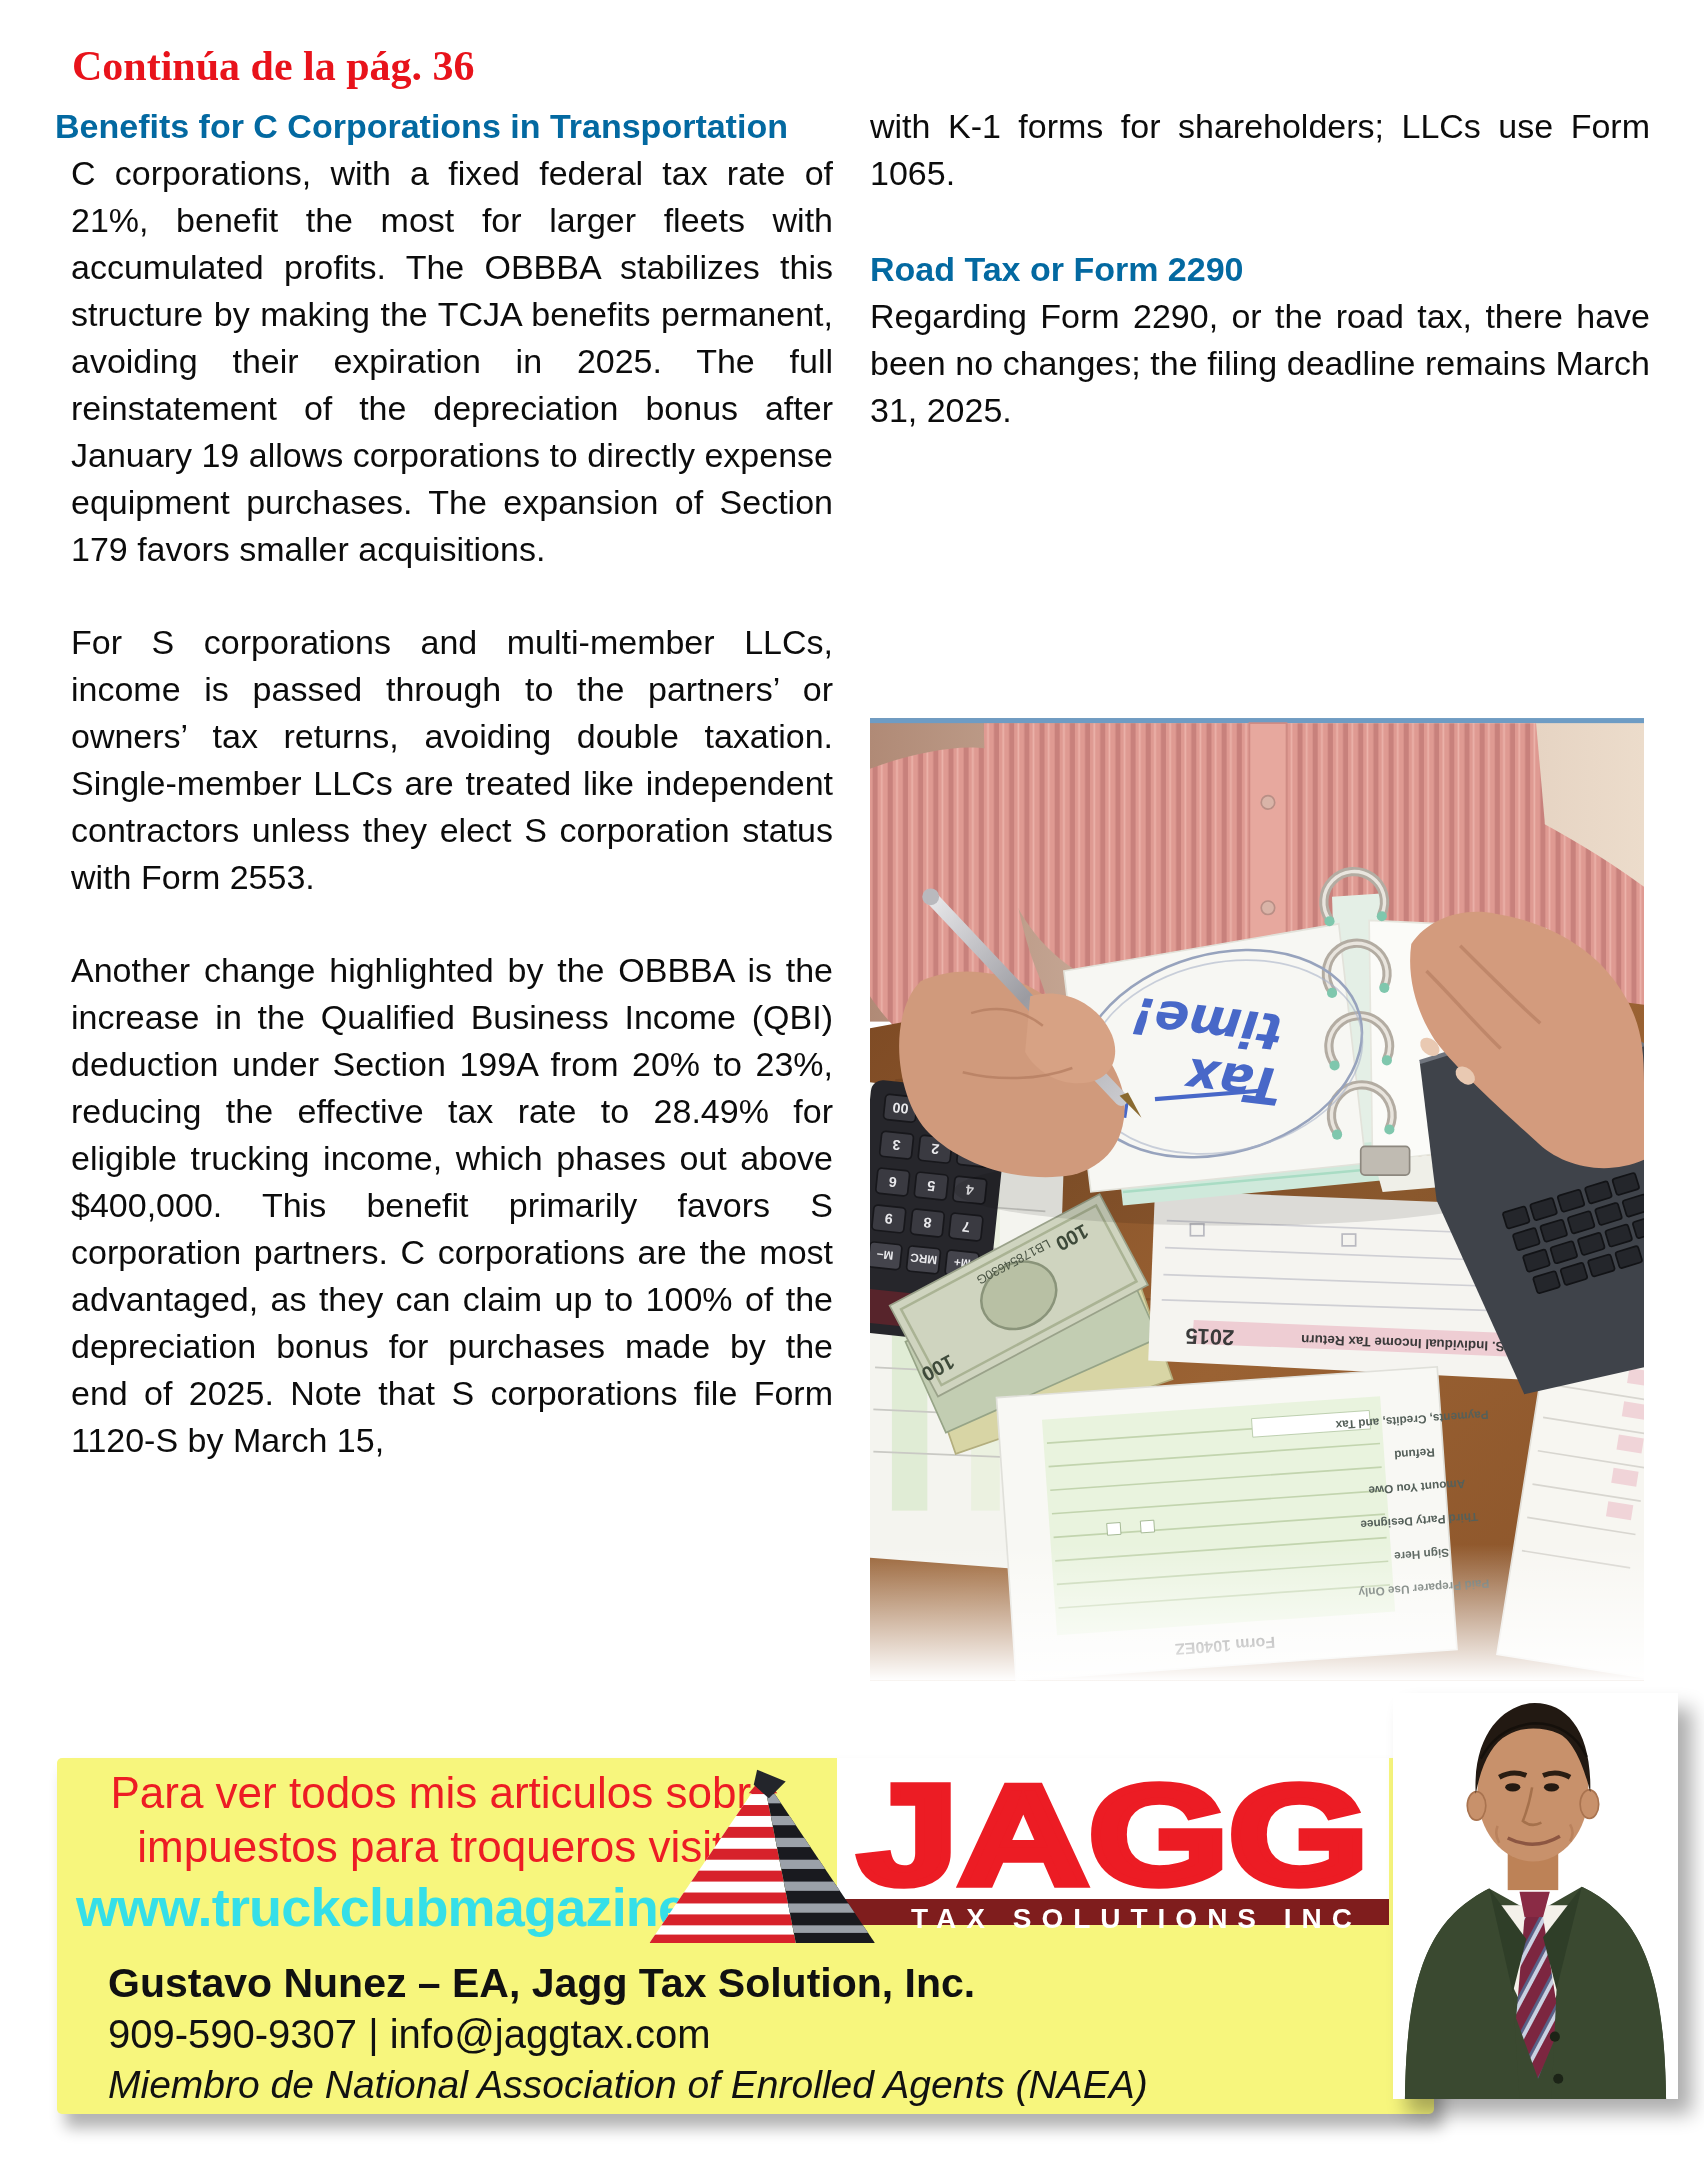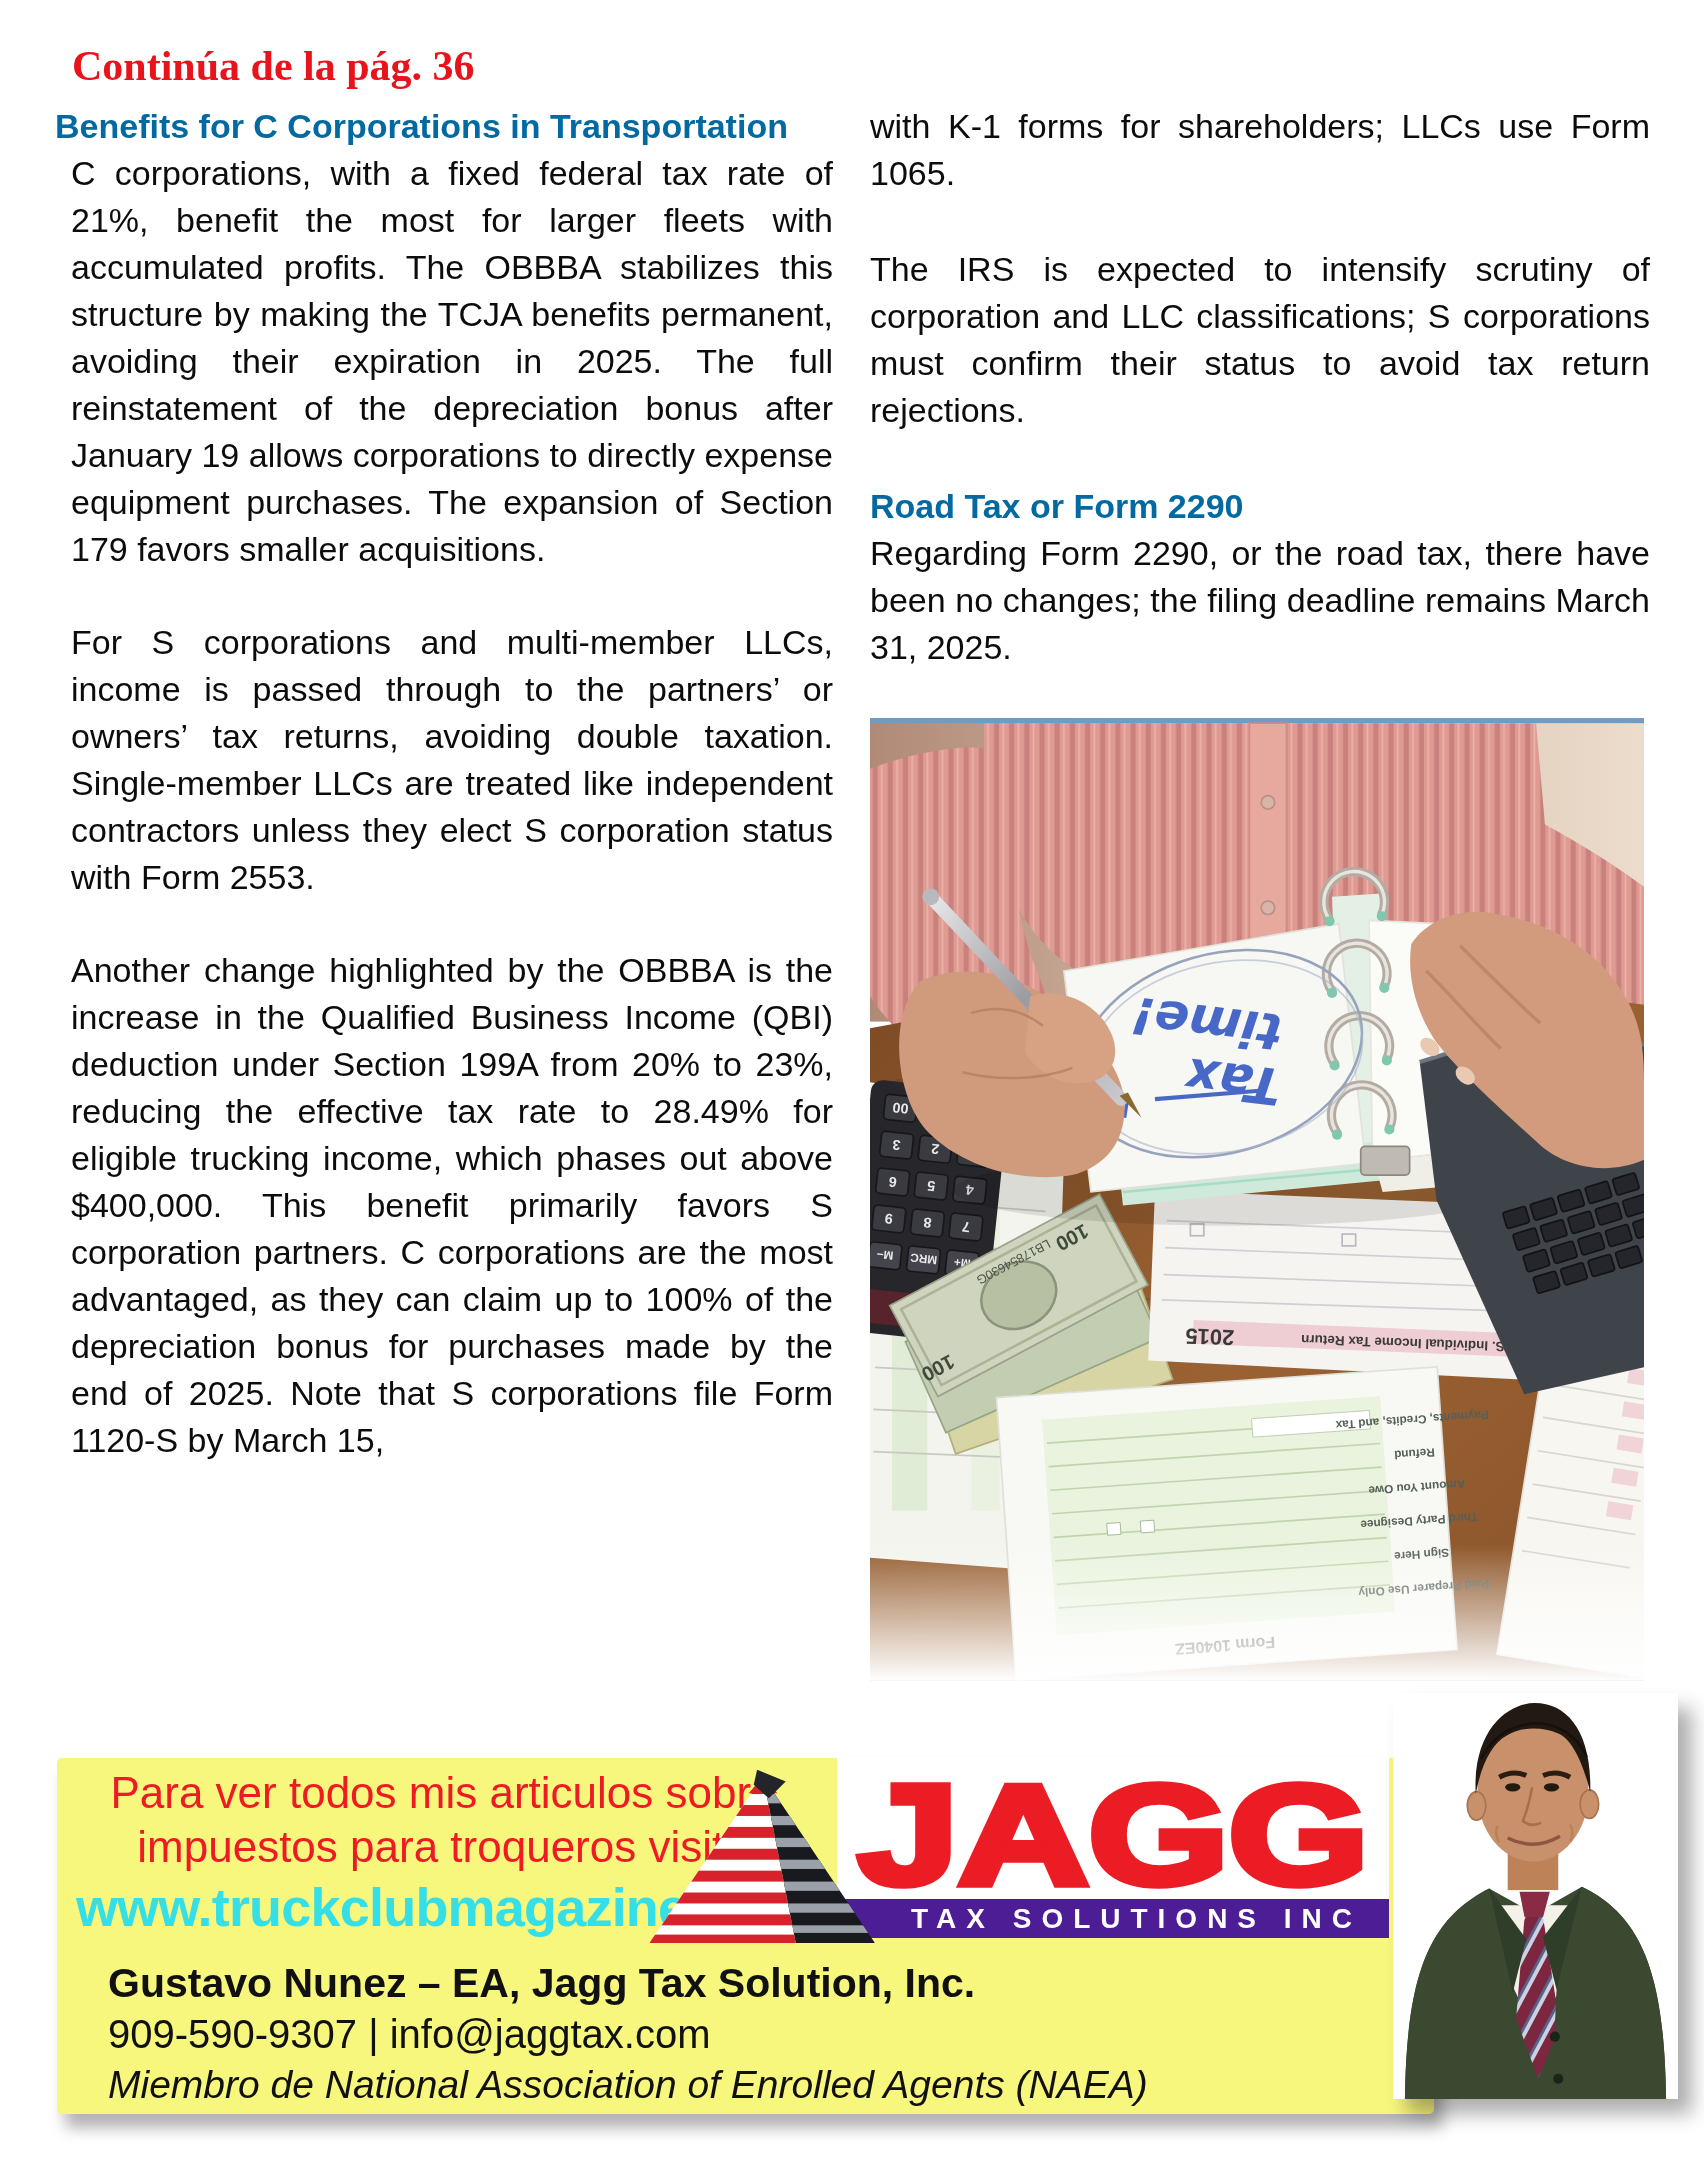--- a/index.html
+++ b/index.html
@@ -21,22 +21,22 @@
   .photo-wrap svg { display:block; }
 
   
   .ad-box { position:absolute; left:57px; top:1758px; width:1377px; height:356px;
             background:#f7f67d; border-radius:5px; box-shadow:8.4px 13.5px 15px rgba(0,0,0,0.30); }
   .promo { position:absolute; left:72px; top:1766px; width:742px; text-align:center;
            color:#ed1c24; font-size:44px; line-height:54px; font-weight:normal; }
   .website { position:absolute; left:51px; top:1876px; width:784px; text-align:center;
              color:#35dfe8; font-size:54px; font-weight:bold; letter-spacing:-0.8px; }
   .jagg-block { position:absolute; left:837px; top:1758px; width:552px; height:141px; background:#ffffff; }
-  .tagline-strip { position:absolute; left:837px; top:1899px; width:552px; height:39px;
-                   background:#4c1d95; color:#ffffff; font-size:28px; font-weight:bold;
+  .tagline-strip { position:absolute; left:837px; top:1899px; width:552px; height:26px;
+                   background:#7f1d1d; color:#ffffff; font-size:28px; font-weight:bold;
                    letter-spacing:10px; line-height:40px; padding-left:74px; box-sizing:border-box;
                    white-space:nowrap; }
   .pyramid { position:absolute; left:649px; top:1768px; }
   .contact { position:absolute; left:108px; top:1958px; color:#111; }
   .contact .name  { font-size:41px; font-weight:bold; line-height:51px; }
   .contact .phone { font-size:40px; line-height:51px; }
   .contact .member{ font-size:39px; line-height:49px; font-style:italic; }
   .advisor { position:absolute; left:1393px; top:1693px; width:285px; height:406px;
              background:#ffffff; box-shadow:13.5px 15px 18.6px rgba(0,0,0,0.32); }
 </style>
@@ -49,21 +49,20 @@
 
   <div class="col col-left">
     <h2>Benefits for C Corporations in Transportation</h2>
     <p>C corporations, with a fixed federal tax rate of 21%, benefit the most for larger fleets with accumulated profits. The OBBBA stabilizes this structure by making the TCJA benefits permanent, avoiding their expiration in 2025. The full reinstatement of the depreciation bonus after January 19 allows corporations to directly expense equipment purchases. The expansion of Section 179 favors smaller acquisitions.</p>
     <p>For S corporations and multi-member LLCs, income is passed through to the partners’ or owners’ tax returns, avoiding double taxation. Single-member LLCs are treated like independent contractors unless they elect S corporation status with Form 2553.</p>
     <p>Another change highlighted by the OBBBA is the increase in the Qualified Business Income (QBI) deduction under Section 199A from 20% to 23%, reducing the effective tax rate to 28.49% for eligible trucking income, which phases out above $400,000. This benefit primarily favors S corporation partners. C corporations are the most advantaged, as they can claim up to 100% of the depreciation bonus for purchases made by the end of 2025. Note that S corporations file Form 1120-S by March 15,</p>
   </div>
 
   <div class="col col-right">
     <p>with K-1 forms for shareholders; LLCs use Form 1065.</p>
-    <p>The IRS is expected to intensify scrutiny of corporation and LLC classifications; S corporations must confirm their status to avoid tax return rejections.</p>
     <h2>Road Tax or Form 2290</h2>
     <p>Regarding Form 2290, or the road tax, there have been no changes; the filing deadline remains March 31, 2025.</p>
   </div>
 
   <div class="photo-wrap">
     <svg width="774" height="963" viewBox="0 0 918 1142">
       <defs>
         <linearGradient id="wallG" x1="0" y1="0" x2="1" y2="0">
           <stop offset="0" stop-color="#b08a76"></stop>
             <stop offset="0.55" stop-color="#d9c2b1"></stop>

